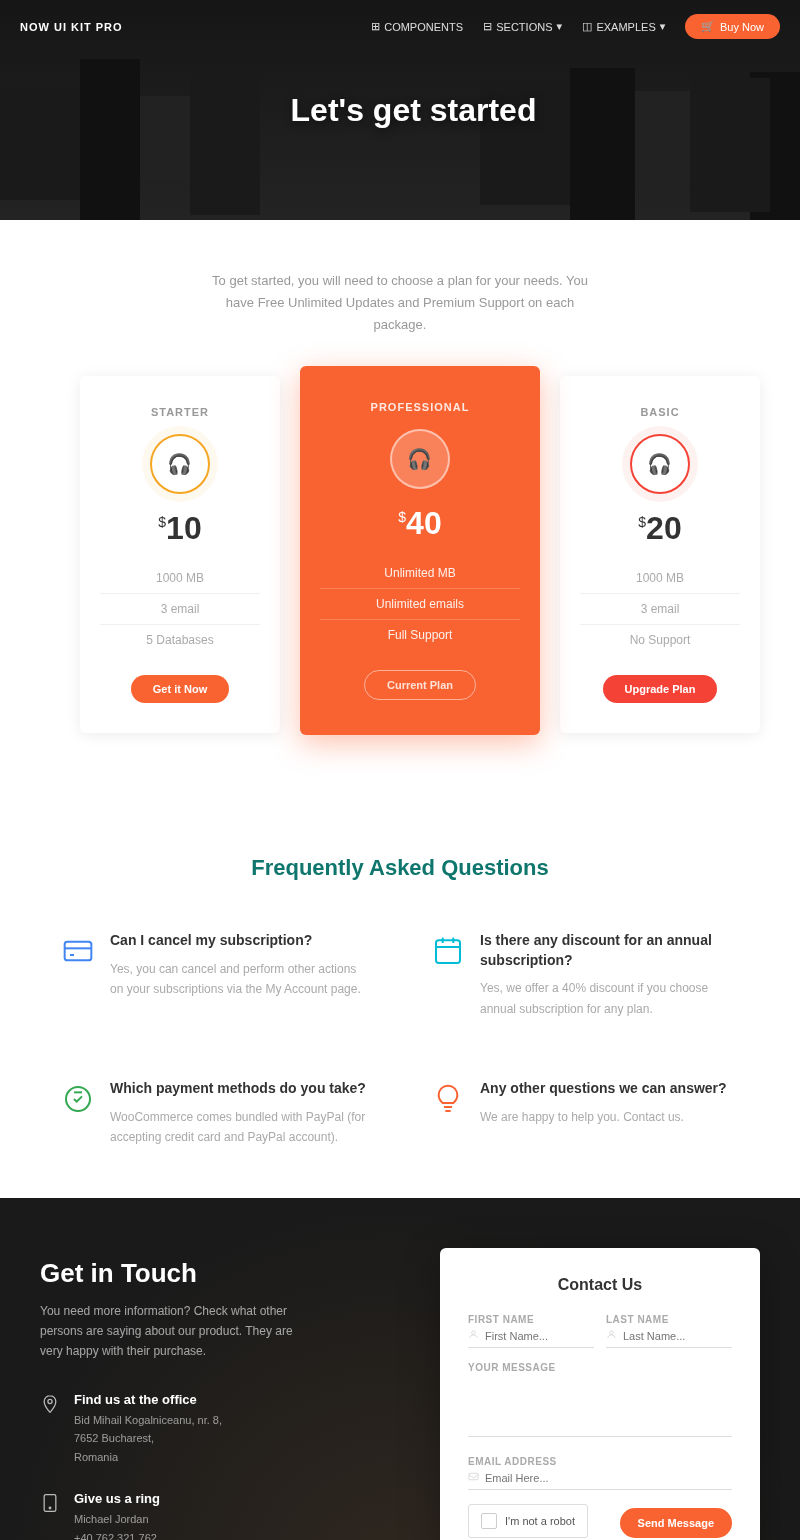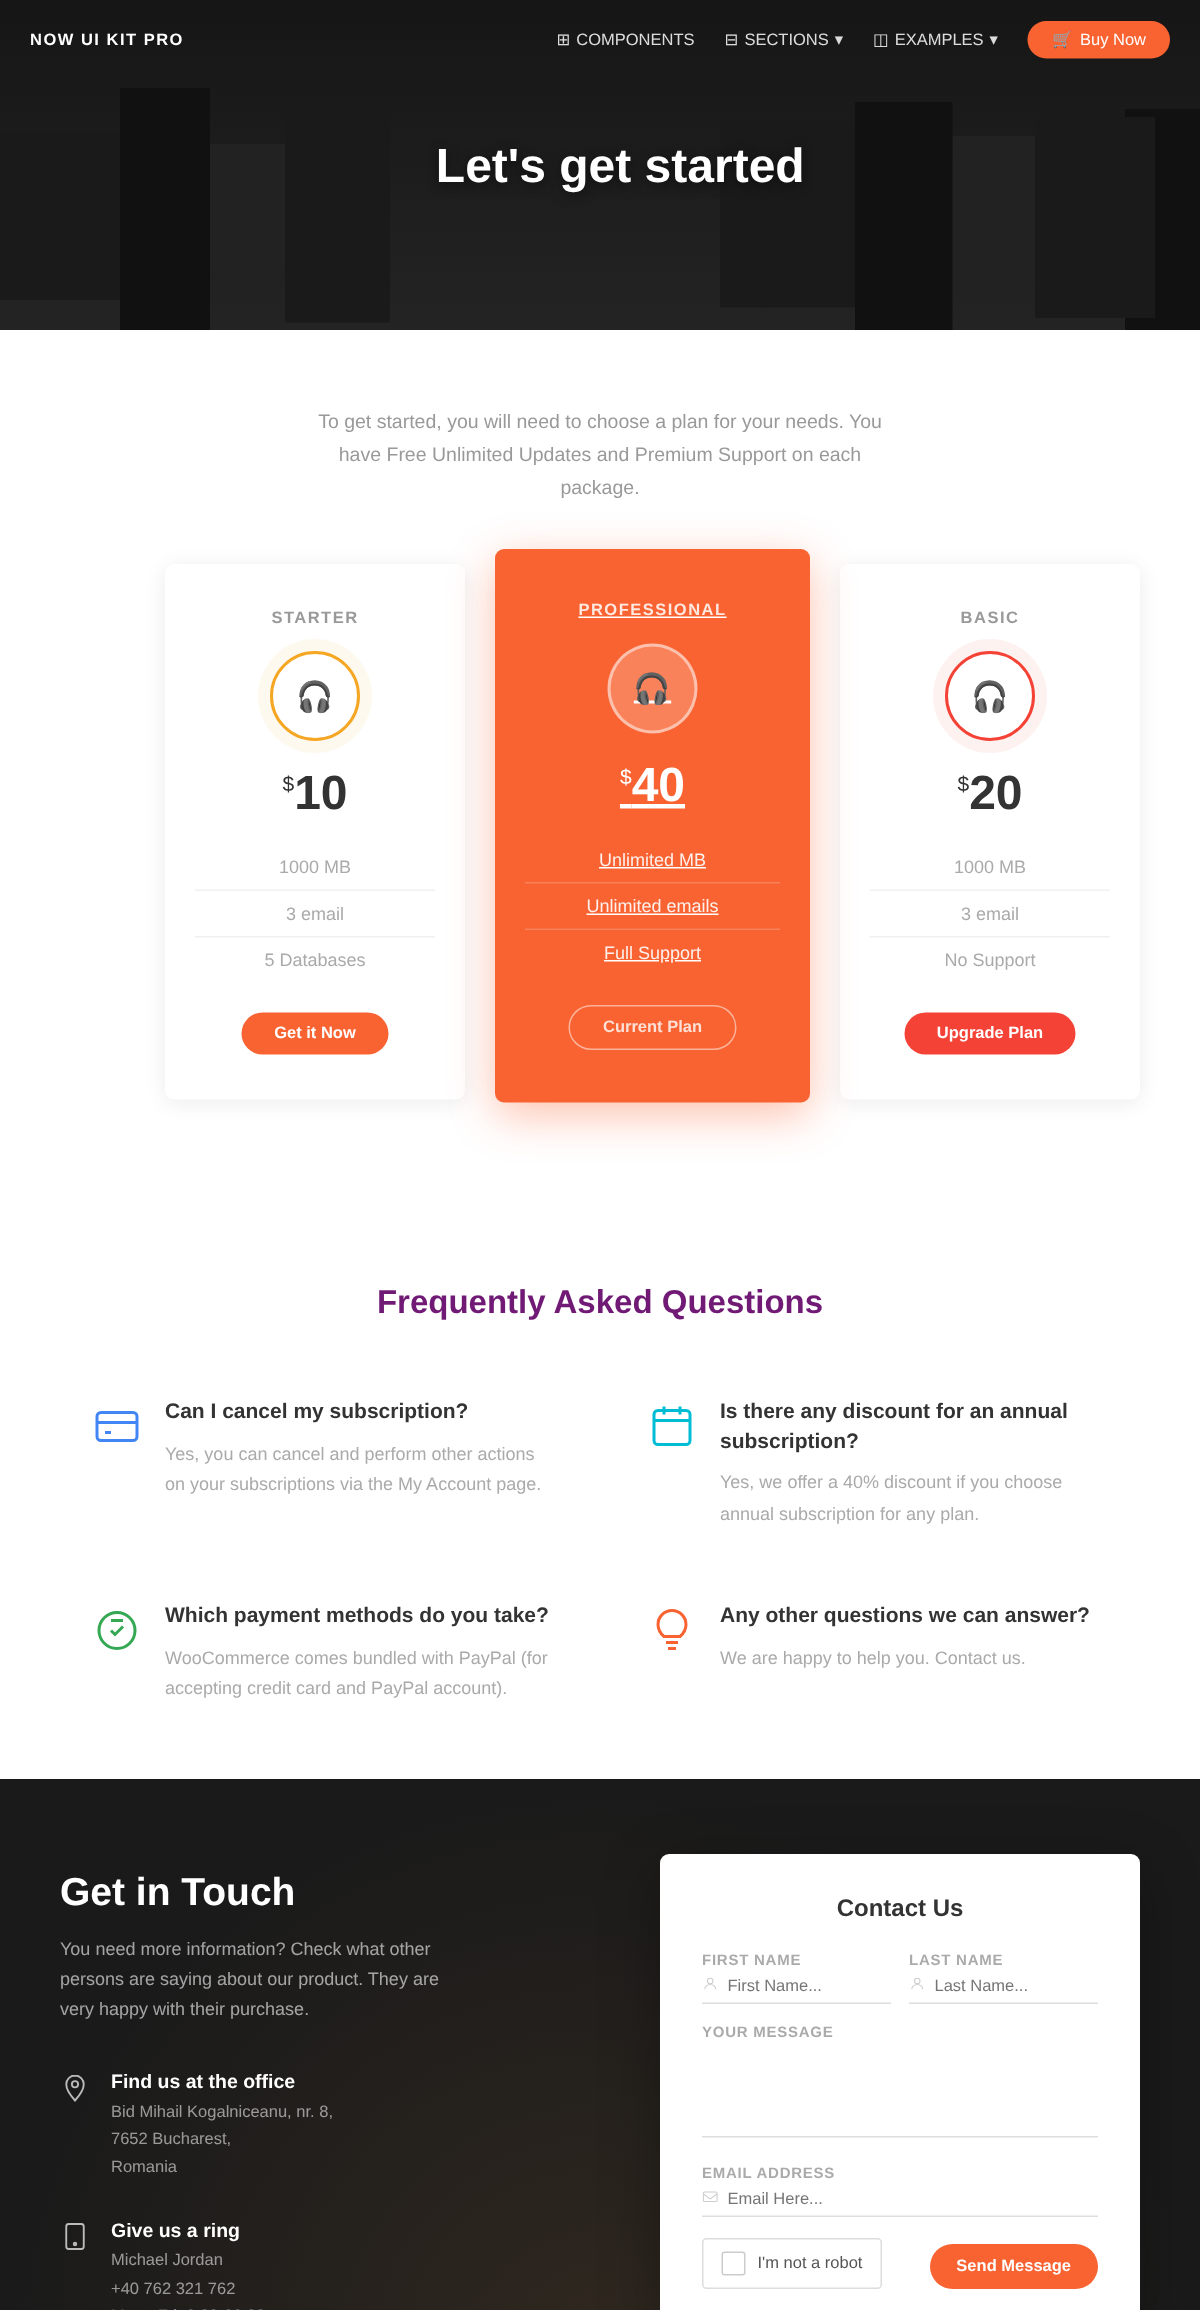--- a/index.html
+++ b/index.html
@@ -129,23 +129,22 @@
       box-shadow: 0 2px 15px rgba(0,0,0,0.08);
       text-align: center;
       position: relative;
     }
     .pricing-card.featured {
       background: #f96332;
       color: #fff;
       padding: 35px 20px;
       z-index: 2;
       margin-top: -10px;
-      width: 210px;
+      width: 240px;
       box-shadow: 0 8px 30px rgba(249,99,50,0.4);
-      text-decoration: underline;
     }
     .pricing-card-title {
       font-size: 11px;
       font-weight: 600;
       text-transform: uppercase;
       letter-spacing: 1px;
       color: #999;
       margin-bottom: 16px;
     }
     .pricing-card.featured .pricing-card-title {
@@ -230,26 +229,26 @@
 
     
     .faq-section {
       padding: 60px 60px 50px;
       text-align: center;
     }
     .faq-title {
       font-size: 22px;
       font-weight: 700;
       margin-bottom: 50px;
-      color: #701a75;
+      color: #0f766e;
     }
     .faq-grid {
       display: grid;
       grid-template-columns: 1fr 1fr;
-      gap: 48px 60px;
+      gap: 60px 60px;
       text-align: left;
     }
     .faq-item {
       display: flex;
       gap: 14px;
       align-items: flex-start;
     }
     .faq-icon {
       width: 36px;
       height: 36px;

